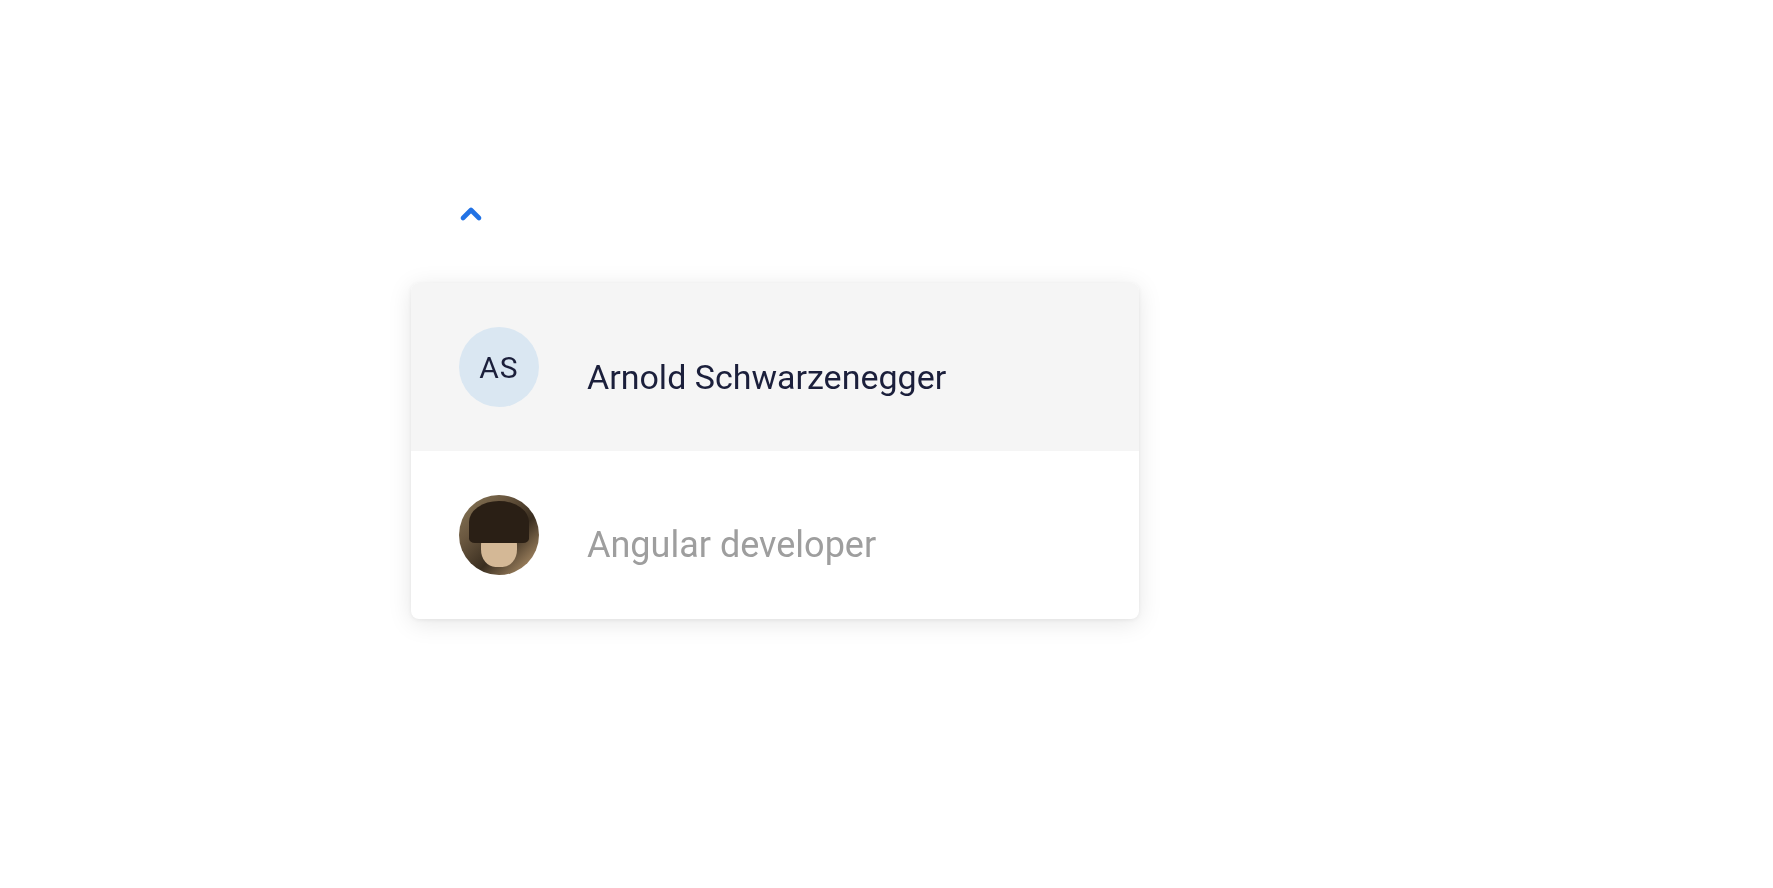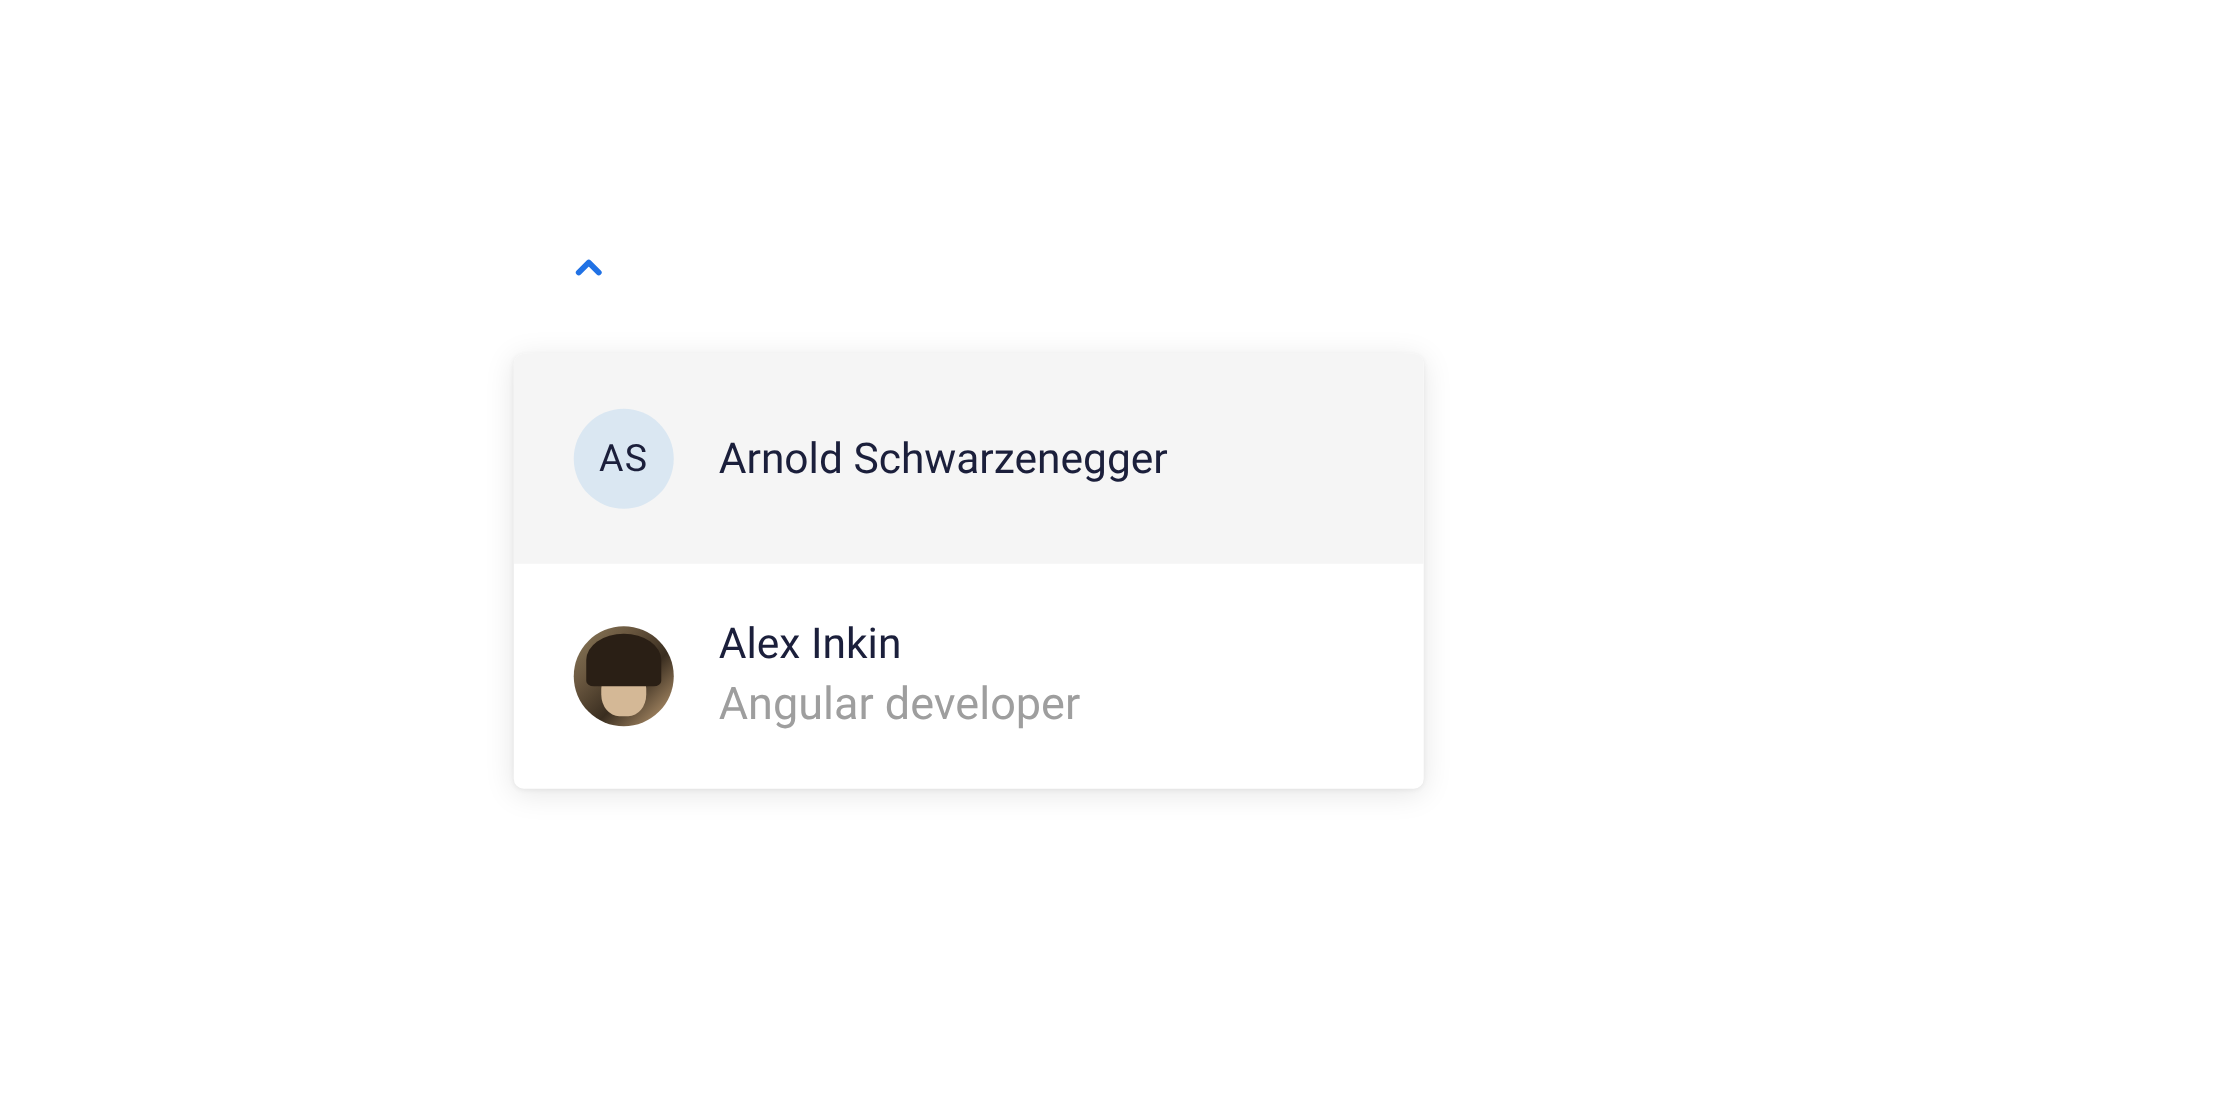--- a/index.html
+++ b/index.html
@@ -40,21 +40,21 @@
       border-radius: 8px;
       box-shadow: 0 4px 24px rgba(0, 0, 0, 0.1), 0 1px 4px rgba(0, 0, 0, 0.06);
       overflow: hidden;
     }
     
     .dropdown-item {
       display: flex;
       align-items: center;
       padding: 44px 48px;
       cursor: pointer;
-      gap: 36px;
+      gap: 48px;
     }
     
     .dropdown-item.selected {
       background: #f5f5f5;
     }
     
     .avatar {
       width: 80px;
       height: 80px;
       border-radius: 50%;
@@ -99,20 +99,21 @@
       width: 60px;
       height: 42px;
       background: #2a1f15;
       border-radius: 50% 50% 10% 10%;
     }
     
     .item-text {
       display: flex;
       flex-direction: column;
       gap: 4px;
+      margin-top: 20px;
     }
     
     .item-name {
       font-size: 34px;
       font-weight: 400;
       color: #1b1f3b;
       line-height: 1.2;
     }
     
     .item-subtitle {
@@ -138,17 +139,16 @@
     <div class="avatar avatar-initials">
       <span>AS</span>
     </div>
     <div class="item-text">
       <div class="item-name">Arnold Schwarzenegger</div>
     </div>
   </div>
   <div class="dropdown-item">
     <div class="avatar avatar-photo"></div>
     <div class="item-text">
-      <div class="item-name">Alex Inkin</div>
       <div class="item-subtitle">Angular developer</div>
     </div>
   </div>
 </div>
 
 </body></html>

